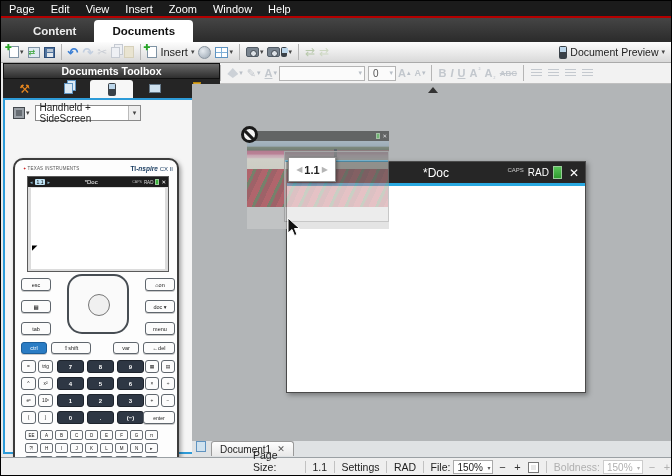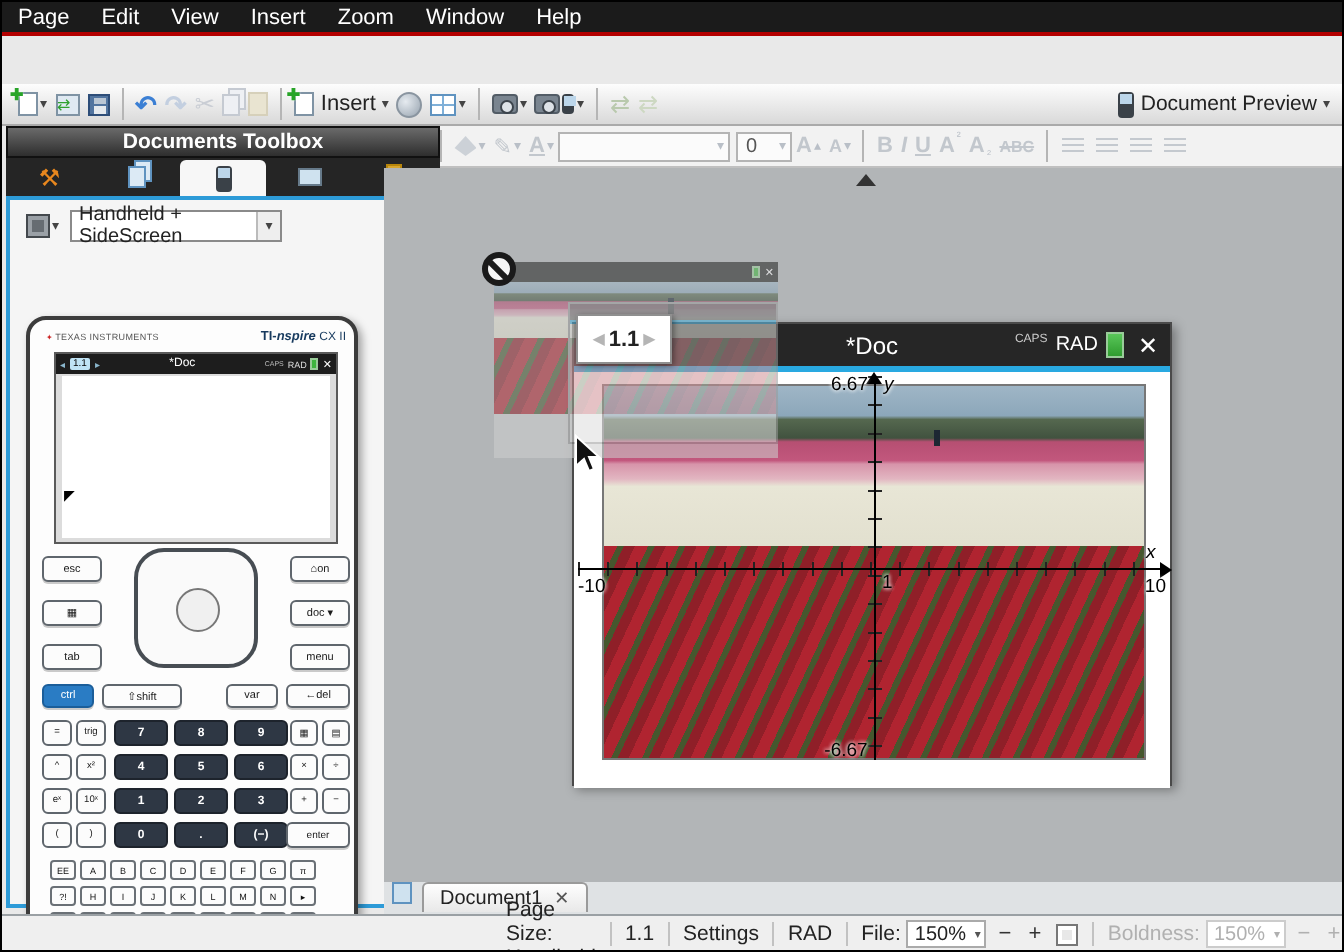--- a/index.html
+++ b/index.html
@@ -227,20 +227,24 @@
       <span class="menu-item">Page</span>
       <span class="menu-item">Edit</span>
       <span class="menu-item">View</span>
       <span class="menu-item">Insert</span>
       <span class="menu-item">Zoom</span>
       <span class="menu-item">Window</span>
       <span class="menu-item">Help</span>
     </div>
   <div class="redline"></div>
 
+  <div class="tabstrip">
+    <div class="main-tab">Content</div>
+    <div class="main-tab active">Documents</div>
+  </div>
 
   <div class="toolbar1">
     <span class="tbtn">
         <span class="ic-page plus"></span>
         <span class="caret">▾</span>
       </span>
     <span class="tbtn">
         <span class="ic-open"></span>
       </span>
     <span class="tbtn">
@@ -539,36 +543,20 @@
       <div class="dw-head">
         <span class="dw-title">*Doc</span>
         <span class="dw-right">
           <span class="dw-caps">CAPS</span>
           <span class="dw-mode">RAD</span>
           <span class="battery"></span>
           <span class="dw-x">✕</span>
         </span>
       </div>
       <div class="dw-blue"></div>
-      <div class="dw-page">
-        <div class="photo tulip"></div>
-        <div class="yticks"></div>
-        <div class="xticks"></div>
-        <div class="axis-y"></div>
-        <div class="axis-x"></div>
-        <div class="arr-up"></div>
-        <div class="arr-right"></div>
-        <span class="glabel" style="left:115px;top:1px;width:32px;text-align:right;">6.67</span>
-        <span class="glabel" style="left:155px;top:1px;font-style:italic;">y</span>
-        <span class="glabel" style="left:118px;top:184px;width:36px;text-align:center;">-6.67</span>
-        <span class="glabel" style="left:2px;top:102px;">-10</span>
-        <span class="glabel" style="left:278px;top:102px;width:18px;text-align:right;">10</span>
-        <span class="glabel" style="left:286px;top:85px;font-style:italic;">x</span>
-        <span class="glabel" style="left:154px;top:100px;">1</span>
-      </div>
     </div>
 
     <div class="ghost">
       <div class="ghost-head">
         <span class="mini-batt"></span>
         <span class="mini-x">✕</span>
       </div>
       <div class="ghost-photo tulip"></div>
       <div class="ghost-foot"></div>
       <div class="ghost-inner">

